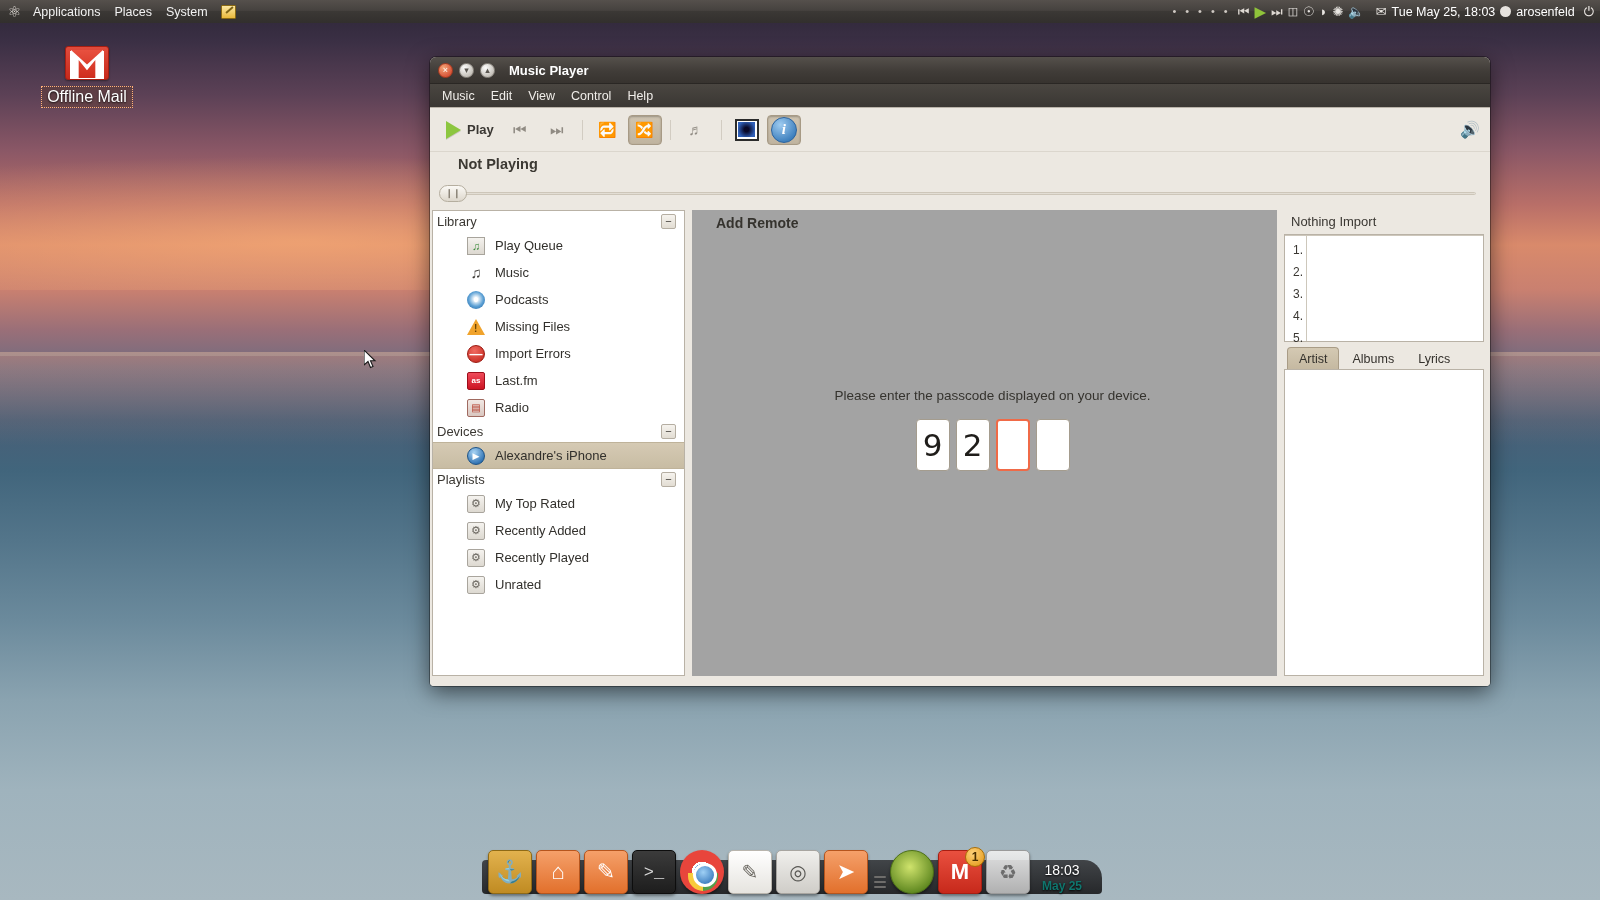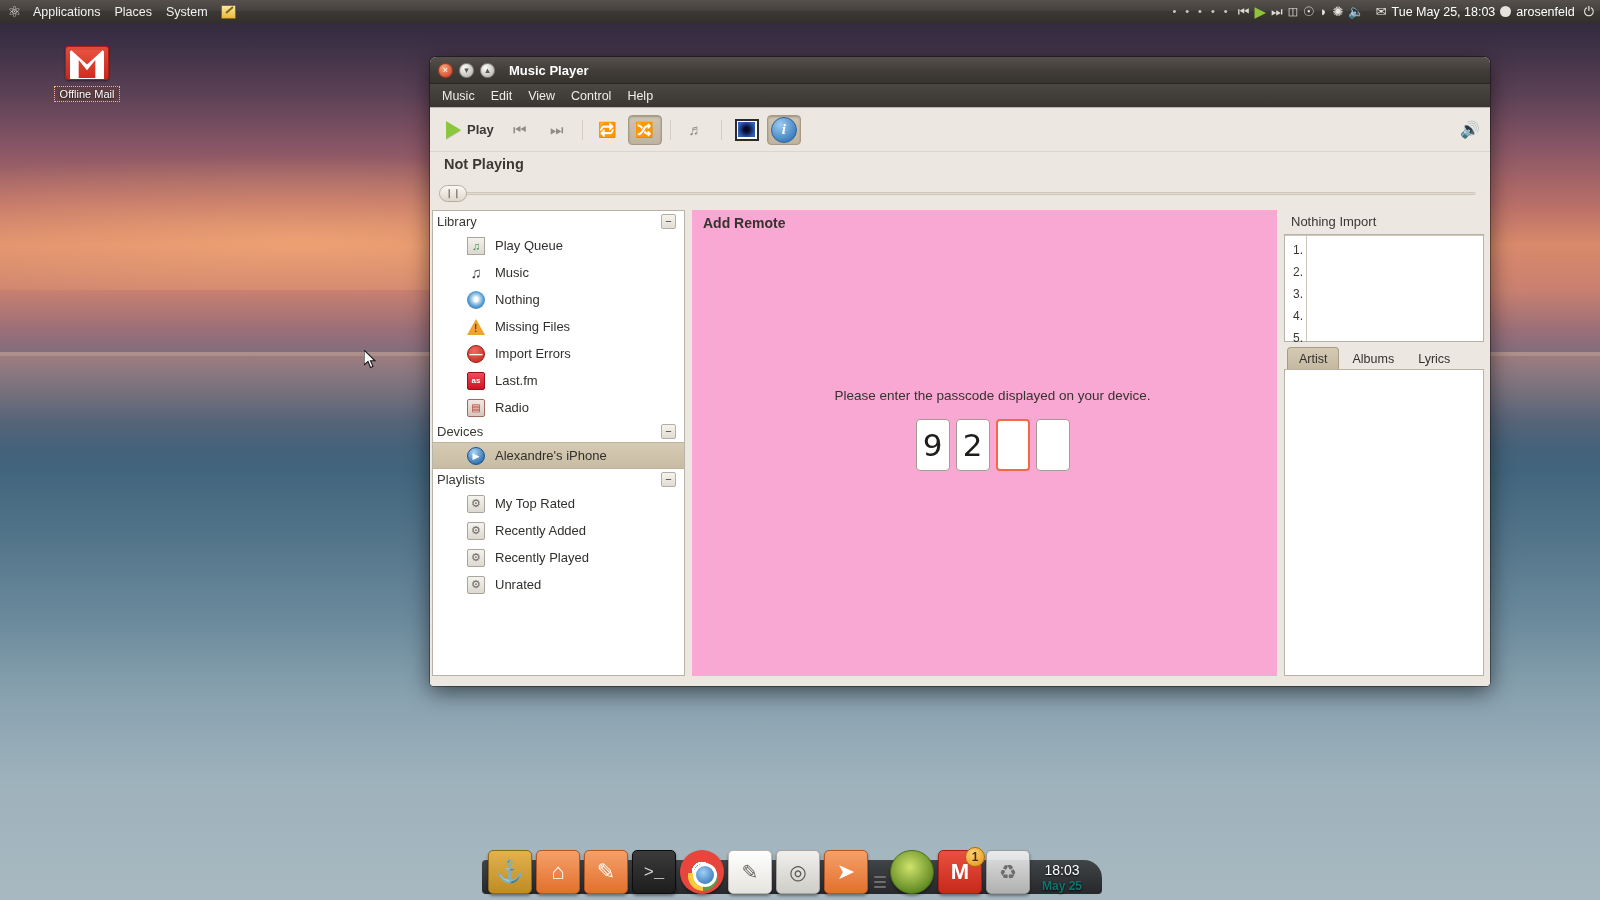--- a/index.html
+++ b/index.html
@@ -94,21 +94,21 @@
     position: absolute; left: 5px; top: 3px; right: 5px; bottom: 1px;
     background: #ffffff;
     clip-path: polygon(0% 100%, 0% 0%, 50% 52%, 100% 0%, 100% 100%, 76% 100%, 76% 36%, 50% 72%, 24% 36%, 24% 100%);
     z-index: 2;
   }
   .gmail-m-red {
     position: absolute; left: 5px; top: 3px; right: 5px; bottom: 1px; z-index: 1;
     background: linear-gradient(to bottom, #e8503f, #cf2d1d);
   }
   .desk-label {
-    margin-top: 6px; color: #ffffff; font-size: 11px; padding: 1px 5px;
+    margin-top: 6px; color: #ffffff; font-size: 16px; padding: 1px 5px;
     border: 1px dotted #ffb27a; background: rgba(100,60,40,0.35);
     text-shadow: 0 1px 2px rgba(0,0,0,.85); white-space: nowrap;
   }
 
   
   #mouse-cursor {
     position: absolute; left: 364px; top: 350px; width: 14px; height: 20px; z-index: 60;
   }
 
   
@@ -169,21 +169,21 @@
   .vis-inner { width: 17px; height: 15px; background: radial-gradient(circle at 50% 50%, #0a0a2a 20%, #2f5fb8 75%); }
   .info-circle {
     width: 26px; height: 26px; border-radius: 50%;
     background: radial-gradient(circle at 35% 28%, #9ecbf0, #3d7fbd 75%);
     border: 1px solid #2a63a0; color: #fff; font-style: italic; font-weight: bold;
     font-size: 15px; display: flex; align-items: center; justify-content: center;
     font-family: "Liberation Serif", serif;
   }
   .vol-icon { margin-left: auto; font-size: 16px; color: #41403c; }
 
-  .nowplaying-bar { flex: 0 0 30px; background: #ece8e1; padding: 4px 14px 0; }
+  .nowplaying-bar { flex: 0 0 30px; background: #ece8e1; padding: 4px 28px 0; }
   .np-title { font-size: 14.5px; font-weight: bold; color: #3c3933; }
 
   .seek-row { flex: 0 0 22px; background: #ece8e1; display: flex; align-items: center; padding: 0 14px; }
   .seek-track { flex: 1; height: 3px; background: linear-gradient(to bottom,#d6d0c4,#efebe4); border: 1px solid #cdc6b9; border-radius: 2px; position: relative; }
   .seek-handle {
     position: absolute; left: -6px; top: -8px; width: 28px; height: 17px; border-radius: 9px;
     background: linear-gradient(to bottom, #fbf9f5, #ddd7cc); border: 1px solid #b5ae9f;
     display: flex; align-items: center; justify-content: center; color: #8b8478; font-size: 9px;
   }
 
@@ -219,21 +219,21 @@
   .ico-podcast { border-radius: 50%; background: radial-gradient(circle at 50% 45%, #ffffff 12%, #5a9fd4 55%, #2d6ea8 90%); color: #fff; font-size: 9px; }
   .ico-warn { width: 0; height: 0; border-left: 9px solid transparent; border-right: 9px solid transparent; border-bottom: 16px solid #f0a32c; position: relative; }
   .ico-warn:after { content: "!"; position: absolute; left: -2px; top: 4px; color: #6b4403; font-size: 10px; font-weight: bold; }
   .ico-error { border-radius: 50%; background: radial-gradient(circle at 40% 30%, #f06a60, #c02118); border: 1px solid #9a180f; color: #fff; font-size: 13px; font-weight: bold; line-height: 0.6; }
   .ico-lastfm { background: linear-gradient(to bottom,#ef4b5a,#cc1423); border: 1px solid #9d0e1a; color: #fff; font-size: 8px; font-weight: bold; border-radius: 2px; }
   .ico-radio { background: linear-gradient(to bottom,#f1e8e4,#d9c7c0); border: 1px solid #a06a60; color: #b43b2a; font-size: 10px; border-radius: 2px; }
   .ico-device { border-radius: 50%; background: radial-gradient(circle at 38% 28%, #a9d4f4, #2c6fb0 78%); border: 1px solid #1d5territory; border: 1px solid #1d5285; color: #fff; font-size: 9px; }
   .ico-gear { background: linear-gradient(to bottom,#f5f3ef,#ddd9d1); border: 1px solid #a9a59d; color: #6a665f; font-size: 11px; border-radius: 2px; }
 
   
-  .center-pane { flex: 1; background: #f9a8d4; padding: 0 3px; position: relative; display: flex; flex-direction: column; }
+  .center-pane { flex: 1; background: #a3a3a3; padding: 0 16px; position: relative; display: flex; flex-direction: column; }
   .pane-title { font-size: 14px; font-weight: bold; color: #35332e; padding: 5px 0 0 8px; }
   .passcode-wrap { position: absolute; left: 16px; right: 0; top: 178px; text-align: center; }
   .passcode-msg { font-size: 13.5px; color: #35332e; margin-bottom: 16px; }
   .pass-boxes { display: flex; justify-content: center; gap: 6px; }
   .pass-box {
     width: 34px; height: 52px; background: #ffffff; border: 1px solid #a49c8e;
     border-radius: 4px; font-size: 31px; color: #1f1d1a; line-height: 50px;
     text-align: center; font-family: "DejaVu Sans", sans-serif;
   }
   .pass-box.focused { border: 2px solid #f06a47; }
@@ -413,21 +413,21 @@
       <div class="sb-item">
         <span class="sb-ico ico-queue">♫</span>
         <span>Play Queue</span>
       </div>
       <div class="sb-item">
         <span class="sb-ico ico-music">♫</span>
         <span>Music</span>
       </div>
       <div class="sb-item">
         <span class="sb-ico ico-podcast">●</span>
-        <span>Nothing</span>
+        <span>Podcasts</span>
       </div>
       <div class="sb-item">
         <span class="sb-ico">
             <span class="ico-warn"></span>
           </span>
         <span>Missing Files</span>
       </div>
       <div class="sb-item">
         <span class="sb-ico ico-error">―</span>
         <span>Import Errors</span>

